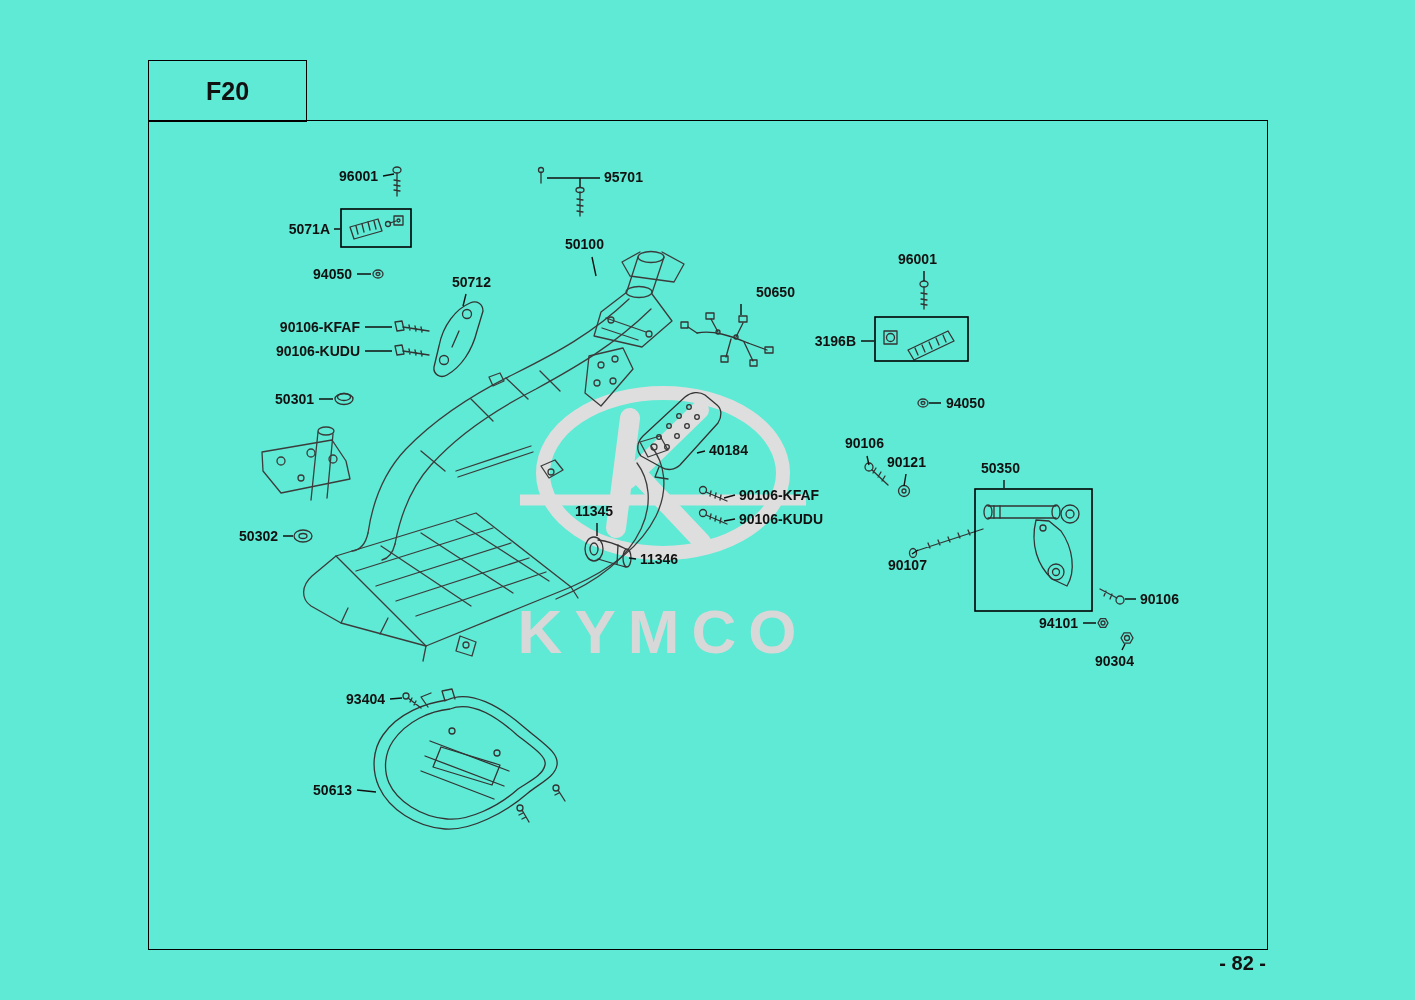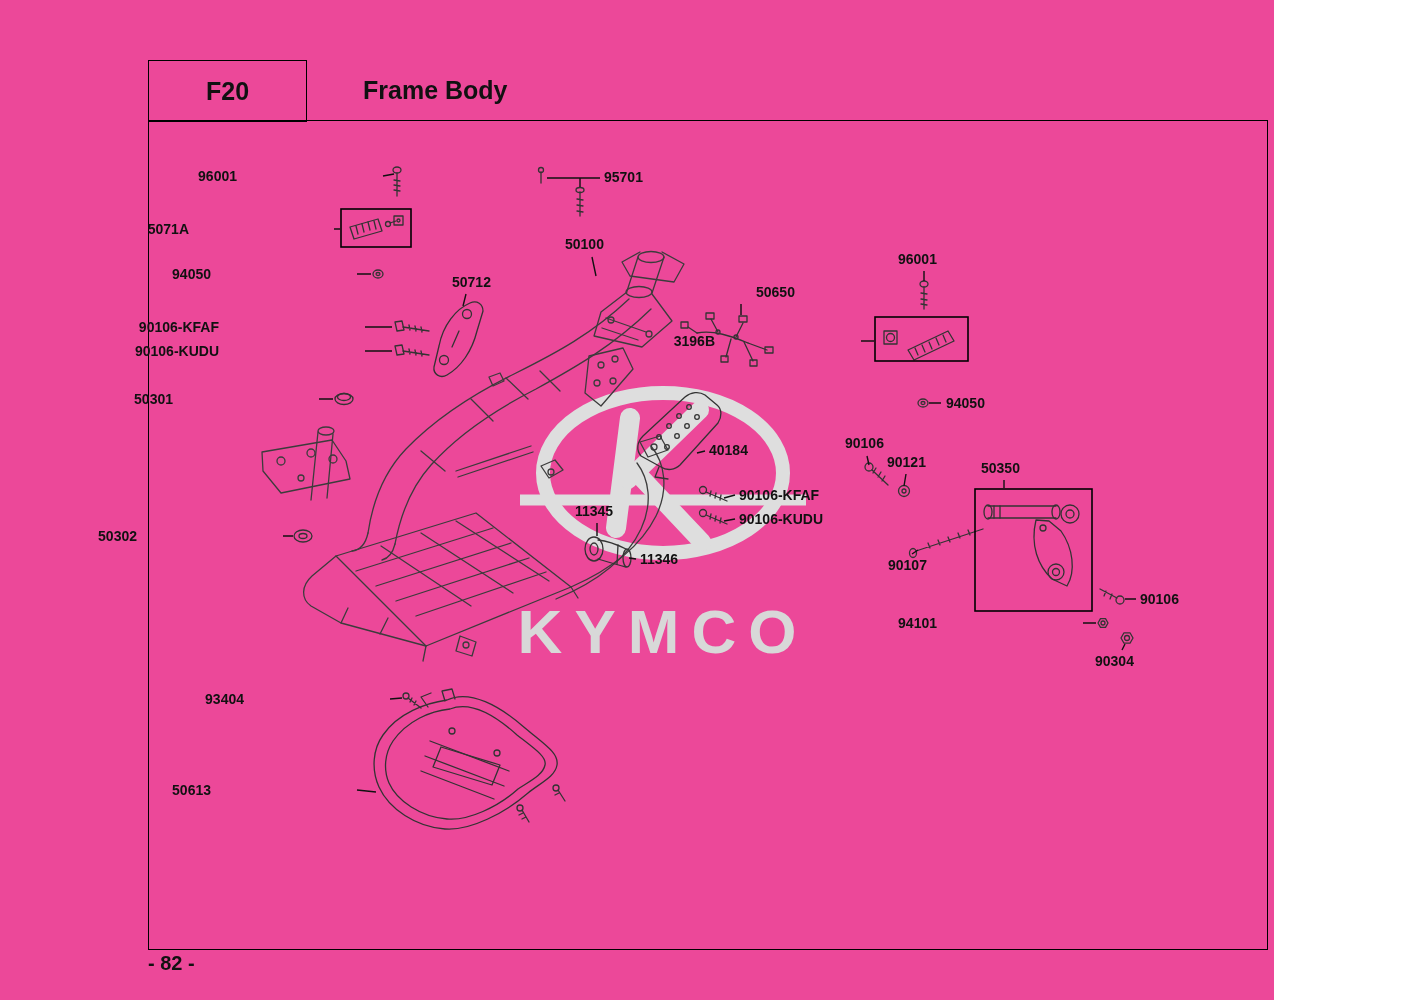--- a/index.html
+++ b/index.html
@@ -1,40 +1,39 @@
 <!DOCTYPE html>
 <html><head>
 <meta charset="utf-8">
 <style>
   html,body{margin:0;padding:0;background:#ffffff;}
-  .page{position:relative;width:1274px;height:1000px;background:#ec4899;
+  .page{position:relative;width:1415px;height:1000px;background:#5eead4;
         font-family:"Liberation Sans",sans-serif;color:#111;overflow:hidden;}
   .border-rect{position:absolute;left:148px;top:120px;width:1118px;height:828px;
         border:1.5px solid #000;}
   .code-box{position:absolute;left:148px;top:60px;width:157px;height:60px;
         border:1.5px solid #000;display:flex;align-items:center;justify-content:center;
         font-size:25px;font-weight:bold;}
   .frame-title{position:absolute;left:363px;top:60px;height:60px;display:flex;
         align-items:center;font-size:25px;font-weight:bold;}
-  .page-num{position:absolute;left:148px;top:952px;width:1118px;text-align:left;
+  .page-num{position:absolute;left:148px;top:952px;width:1118px;text-align:right;
         font-size:20px;font-weight:bold;}
   .lbl{position:absolute;font-size:14px;font-weight:bold;line-height:18px;
         white-space:nowrap;color:#111;}
   svg.art{position:absolute;left:0;top:0;}
 </style>
 </head>
 <body>
 
 <div class="page">
 
   <div class="border-rect"></div>
   <div class="code-box">
     <span>F20</span>
   </div>
-  <div class="frame-title">Frame Body</div>
   <div class="page-num">- 82 -</div>
 
   <svg class="art" width="1415" height="1000" viewBox="0 0 1415 1000">
 
     <g fill="none">
       <ellipse cx="663" cy="473" rx="120" ry="80" stroke="#dedede" stroke-width="14"></ellipse>
       <path d="M630,418 L616,528" stroke="#dedede" stroke-width="20" stroke-linecap="round"></path>
       <path d="M700,410 L628,480" stroke="#dedede" stroke-width="18" stroke-linecap="round"></path>
       <path d="M636,472 L702,542" stroke="#dedede" stroke-width="18" stroke-linecap="round"></path>
       <path d="M520,500 L806,500" stroke="#dedede" stroke-width="11"></path>

